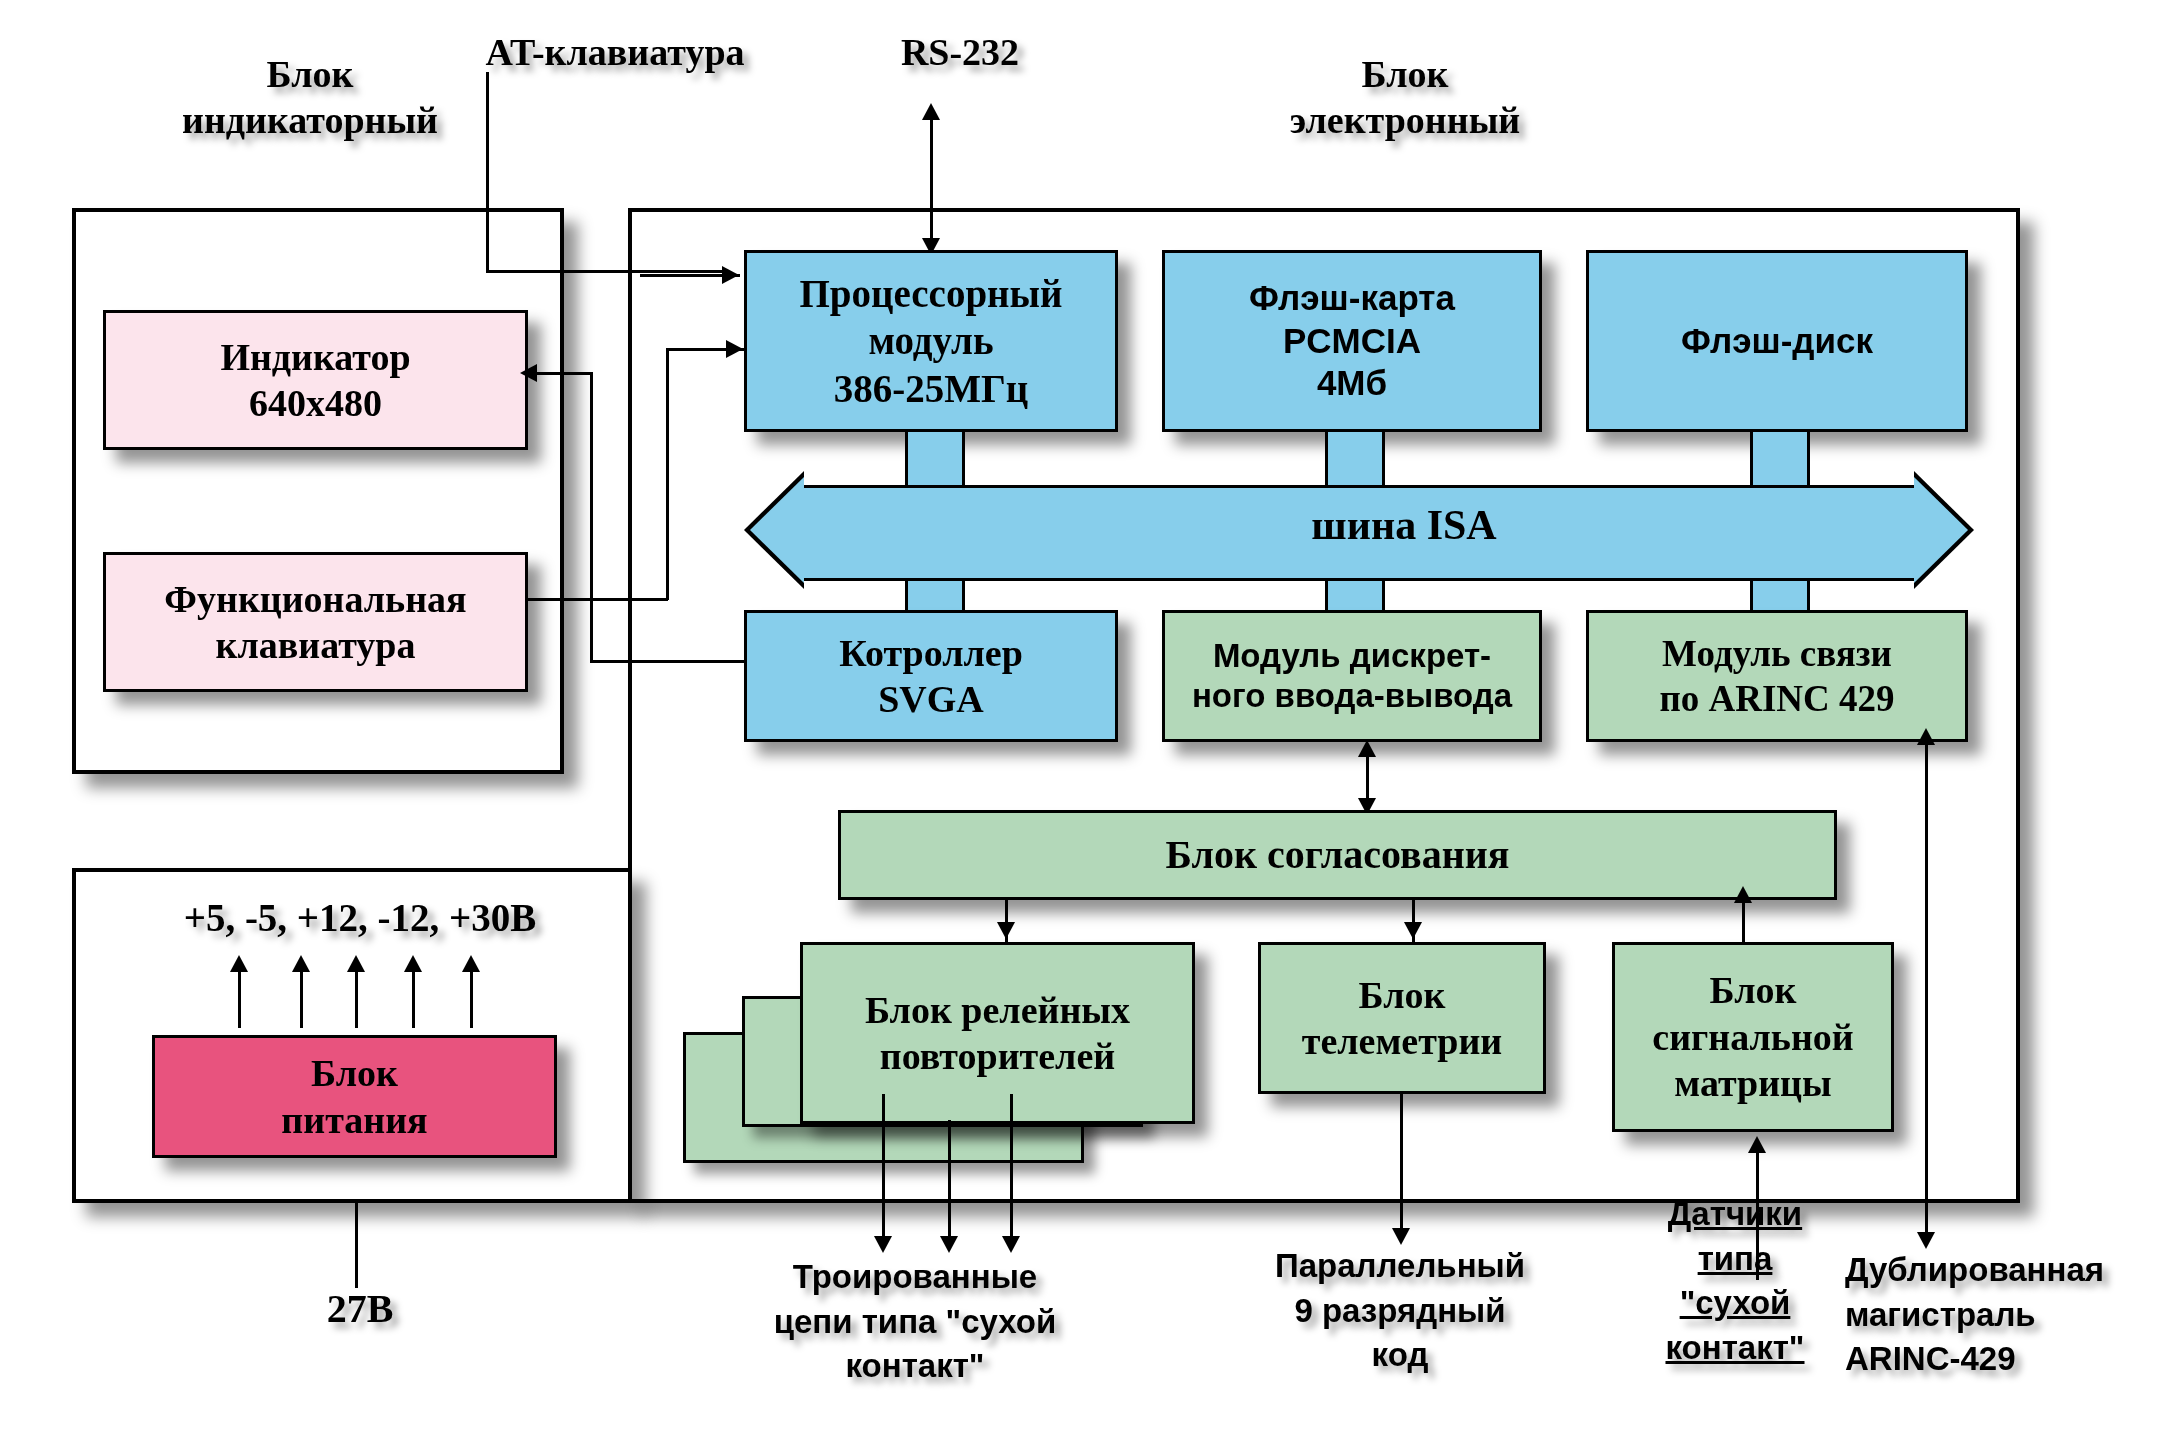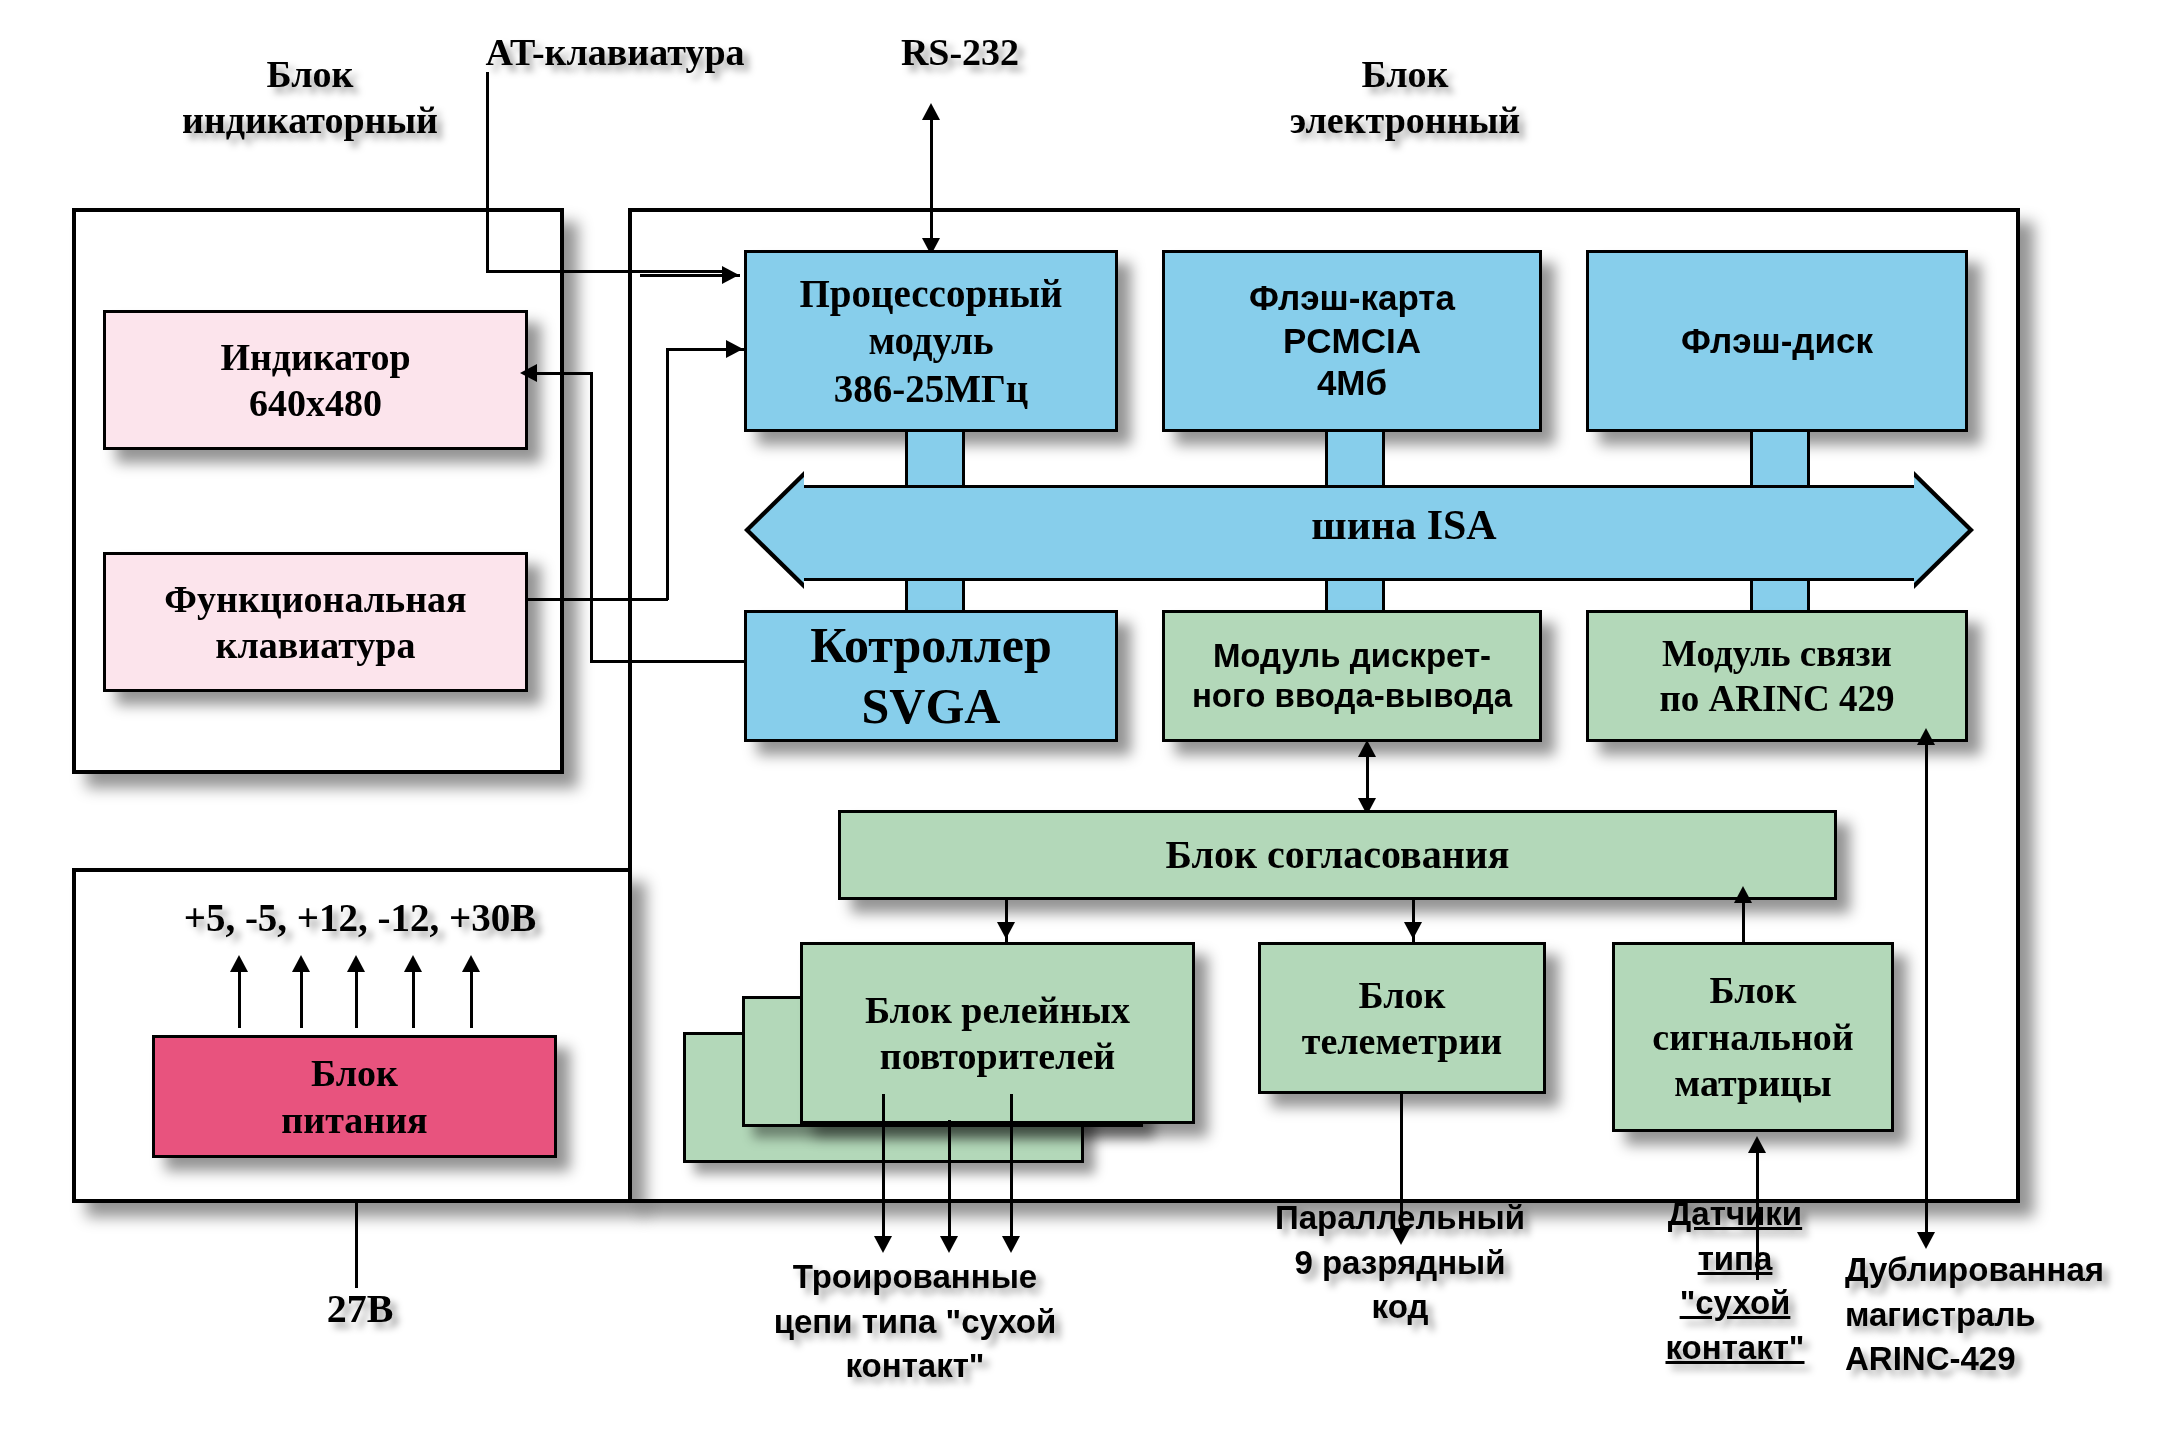--- a/index.html
+++ b/index.html
@@ -148,21 +148,21 @@
 
   <div class="isa-wrap" style="left:744px;top:485px;width:1230px;height:90px;">
     <div class="isa-bar" style="left:58px;top:0;width:1114px;height:90px;"></div>
     <div class="isa-head" style="left:0;top:-14px;border-top:59px solid transparent;border-bottom:59px solid transparent;border-right:60px solid #000;"></div>
     <div class="isa-head" style="left:6px;top:-8px;border-top:53px solid transparent;border-bottom:53px solid transparent;border-right:54px solid #87ceeb;"></div>
     <div class="isa-head" style="right:0;top:-14px;border-top:59px solid transparent;border-bottom:59px solid transparent;border-left:60px solid #000;"></div>
     <div class="isa-head" style="right:6px;top:-8px;border-top:53px solid transparent;border-bottom:53px solid transparent;border-left:54px solid #87ceeb;"></div>
     <div class="isa-label serif" style="left:430px;top:16px;width:460px;text-align:center;font-size:42px;">шина ISA</div>
   </div>
 
-  <div class="abs block blue serif" style="left:744px;top:610px;width:374px;height:132px;font-size:50px;flex-direction:column;">
+  <div class="abs block blue serif" style="left:744px;top:610px;width:374px;height:132px;font-size:38px;flex-direction:column;">
     <div>Котроллер</div>
     <div>SVGA</div>
   </div>
 
   <div class="abs block green sans" style="left:1162px;top:610px;width:380px;height:132px;font-size:33px;flex-direction:column;">
     <div>Модуль дискрет-</div>
     <div>ного ввода-вывода</div>
   </div>
 
   <div class="abs block green serif" style="left:1586px;top:610px;width:382px;height:132px;font-size:37px;flex-direction:column;">
@@ -243,21 +243,21 @@
   <div class="ln-v" style="left:1925px;top:742px;height:502px;"></div>
   <div class="arr arr-up" style="left:1917px;top:728px;"></div>
   <div class="arr arr-down" style="left:1917px;top:1232px;"></div>
 
   <div class="cap sans" style="left:740px;top:1255px;width:350px;font-size:33px;line-height:1.35;">
     <div>Троированные</div>
     <div>цепи типа "сухой</div>
     <div>контакт"</div>
   </div>
 
-  <div class="cap sans" style="left:1235px;top:1196px;width:330px;font-size:33px;line-height:1.35;">
+  <div class="cap sans" style="left:1235px;top:1244px;width:330px;font-size:33px;line-height:1.35;">
     <div>Параллельный</div>
     <div>9 разрядный</div>
     <div>код</div>
   </div>
 
   <div class="cap sans" style="left:1620px;top:1192px;width:230px;font-size:33px;line-height:1.35;text-decoration:underline;">
     <div>Датчики</div>
     <div>типа</div>
     <div>"сухой</div>
     <div>контакт"</div>

